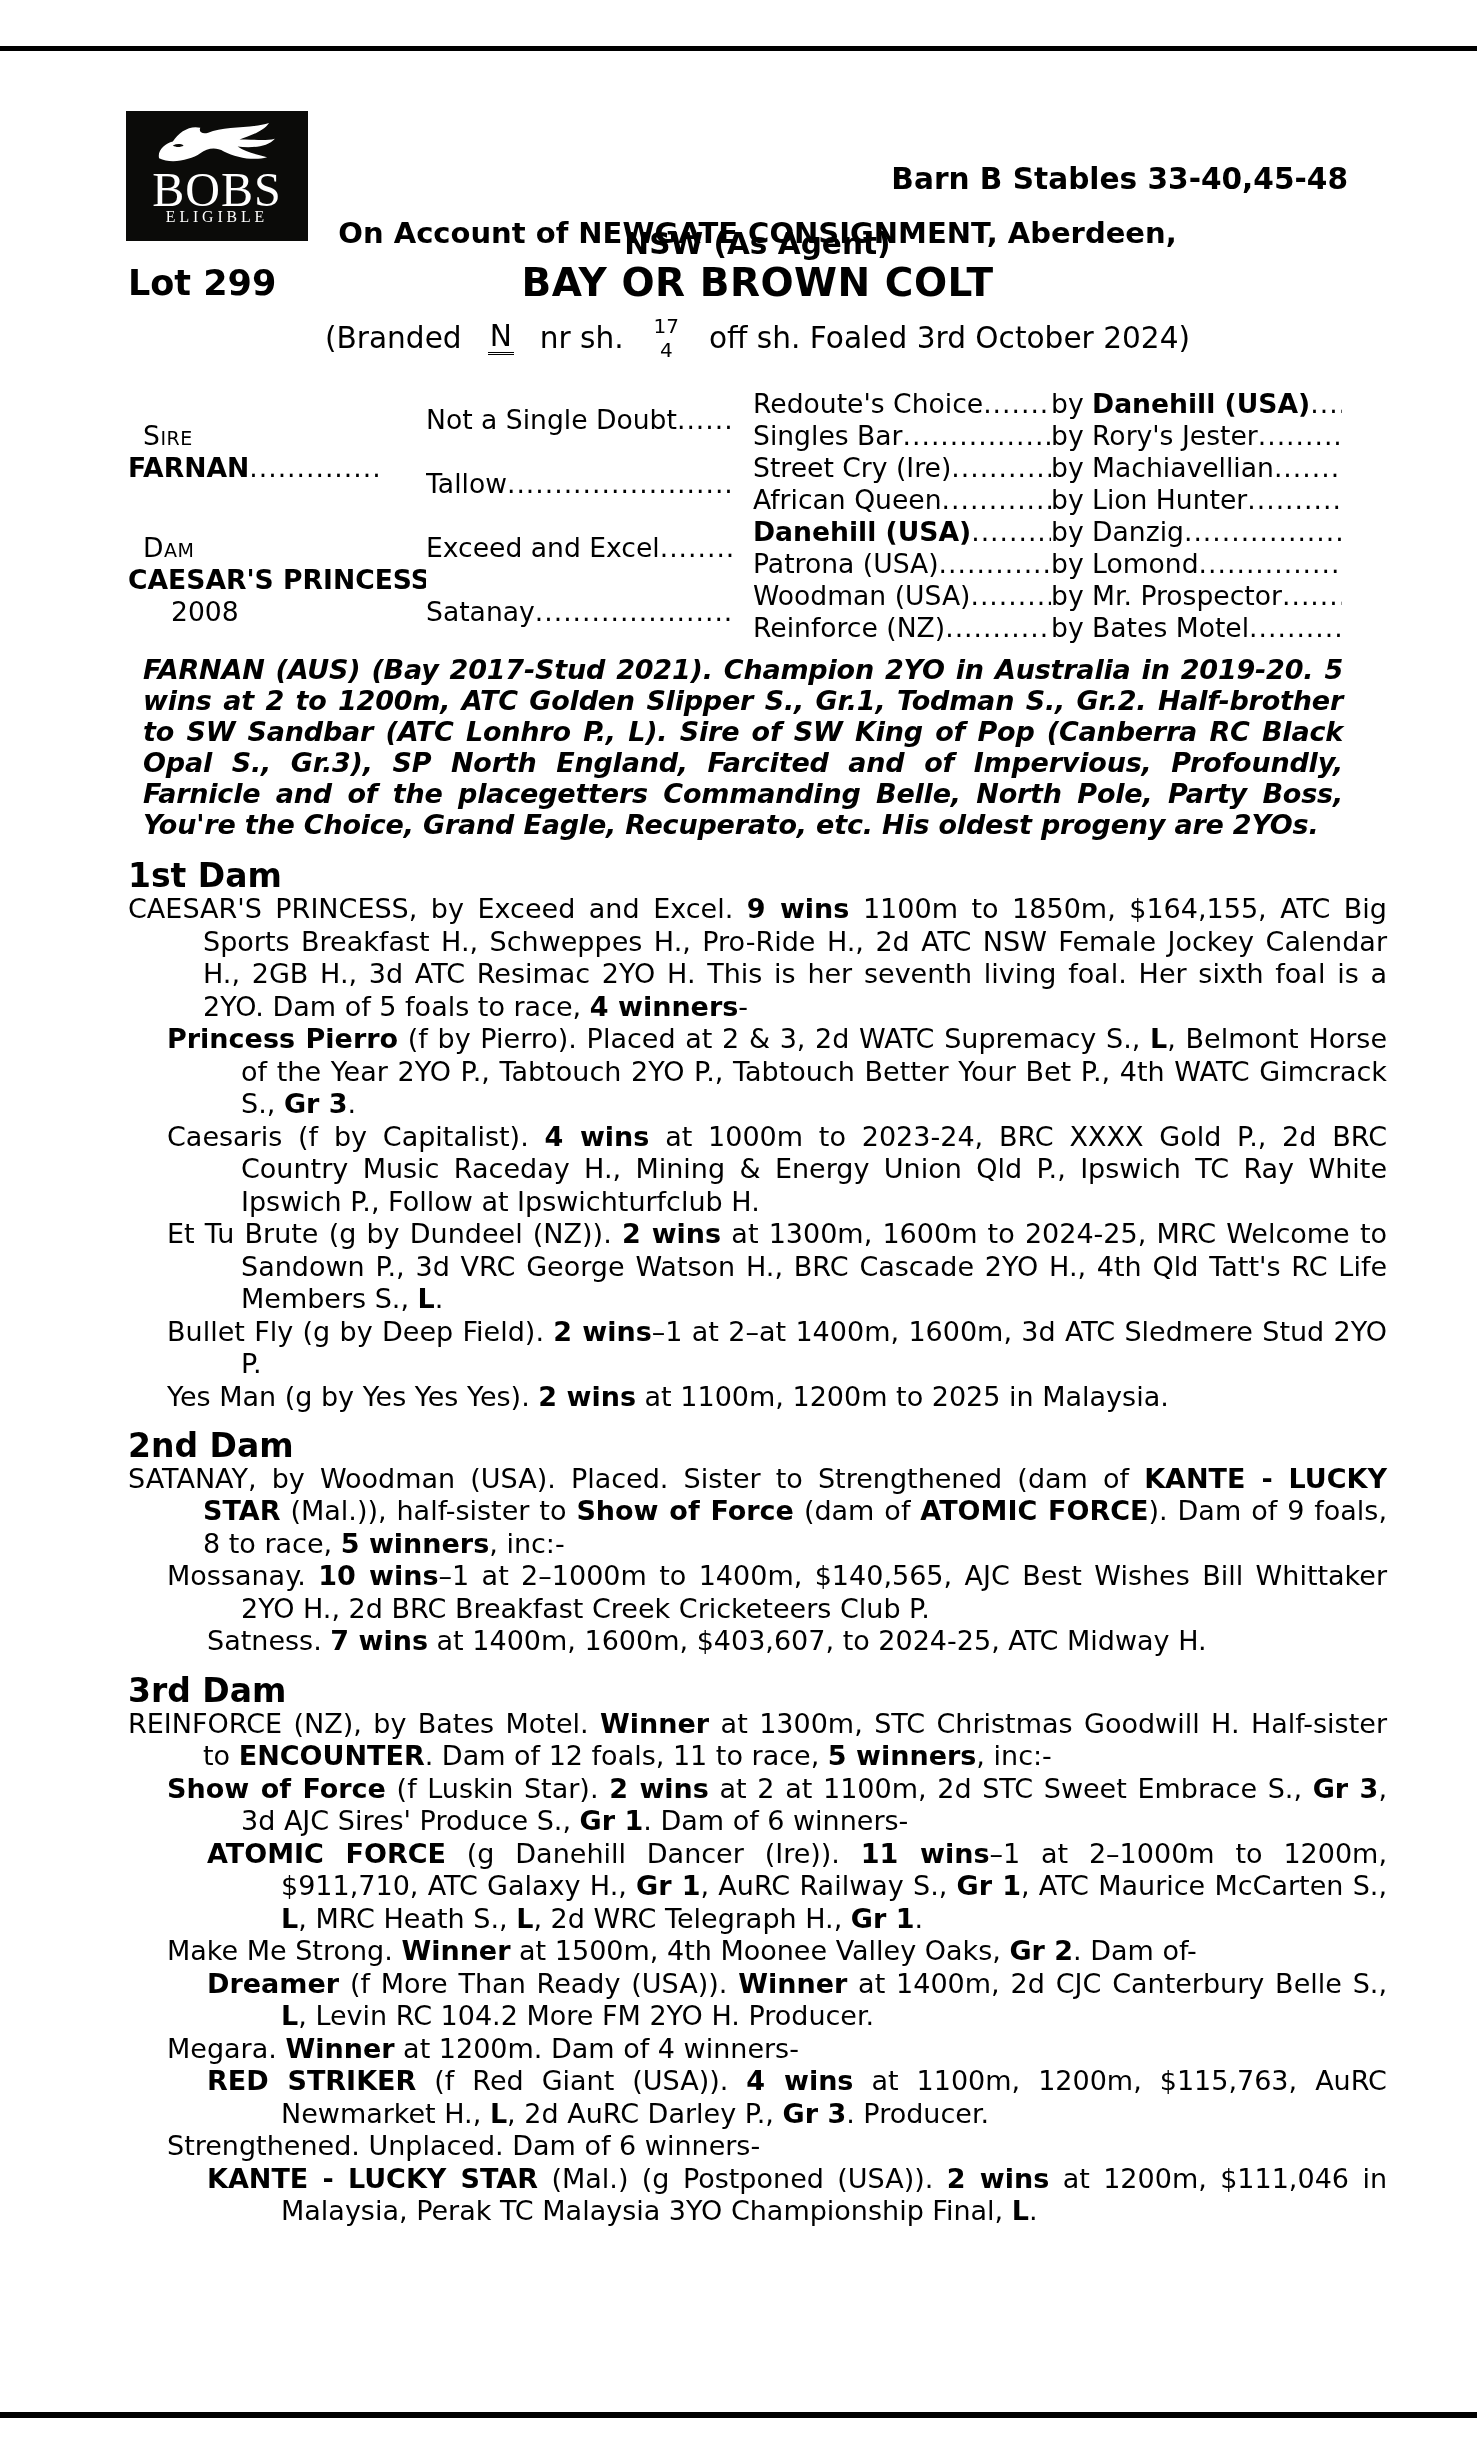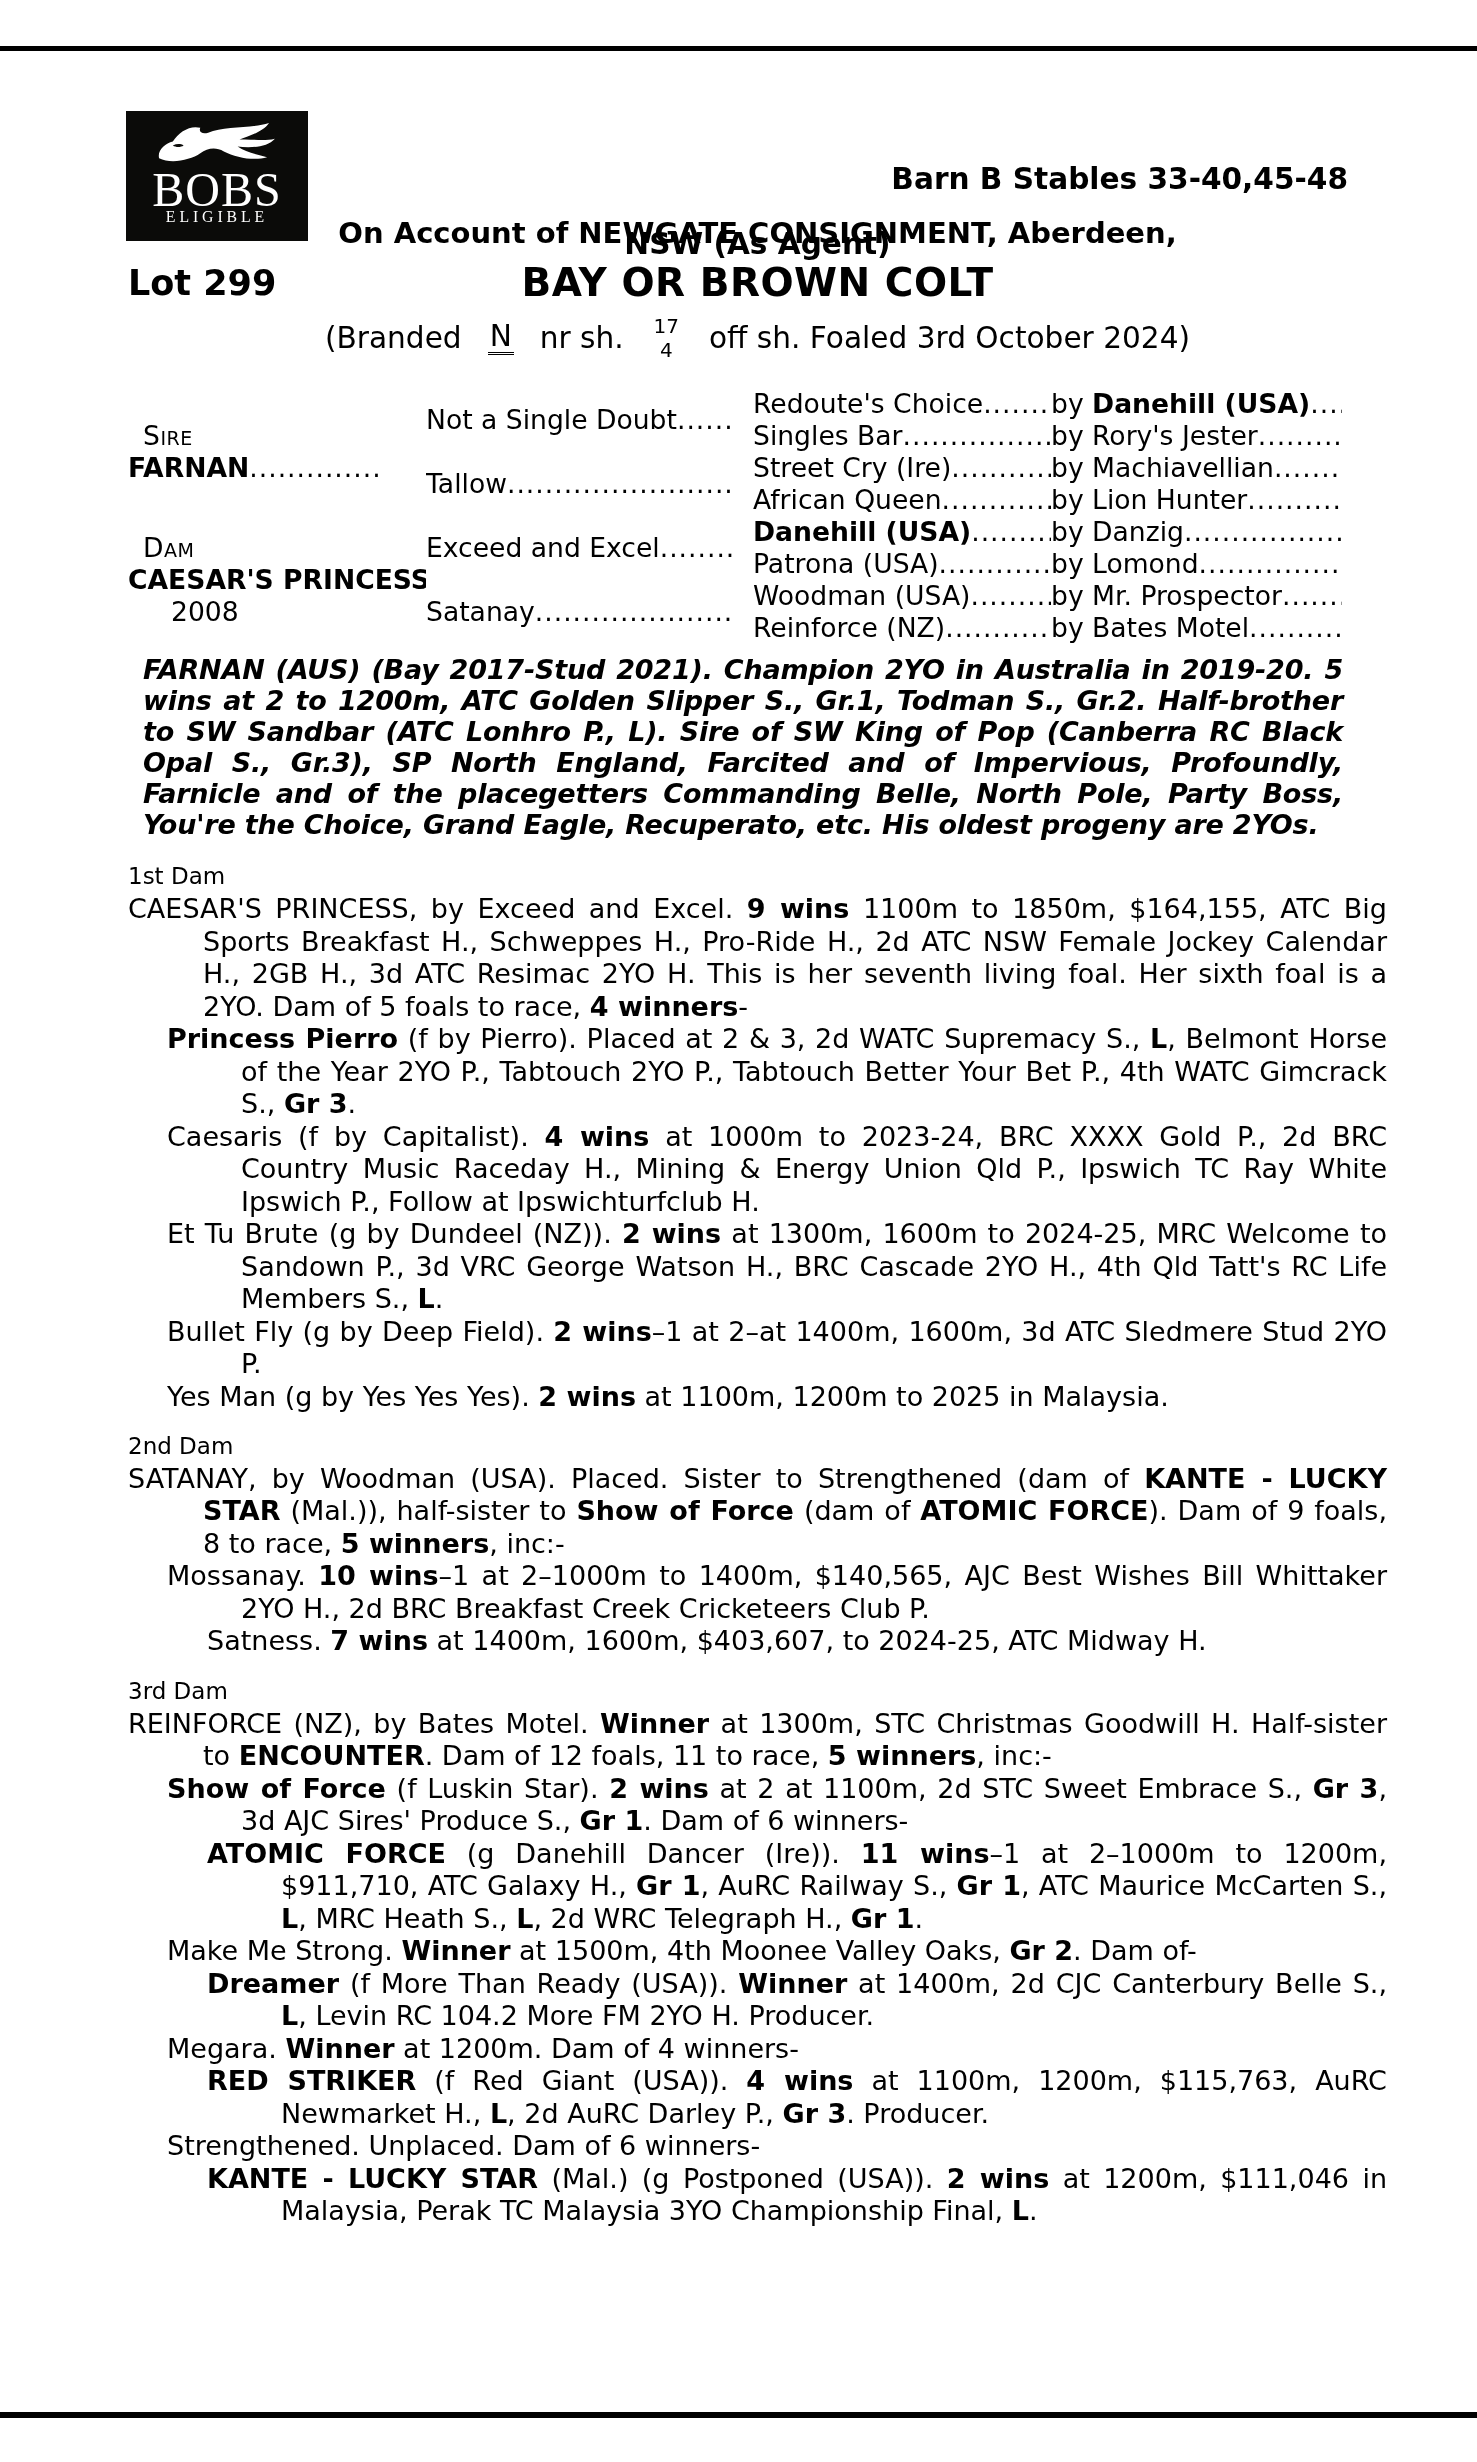--- a/index.html
+++ b/index.html
@@ -40,21 +40,21 @@
   .g1 .yr{margin-left:43px;}
   .g2{align-self:center;padding-right:17.7px;}
   .byword{white-space:pre;}
 
   
   .blurb{position:absolute;left:143px;top:654px;width:1200px;font-weight:bold;font-style:italic;
          font-size:27px;line-height:31px;text-align:justify;letter-spacing:-0.2px;}
 
   
   .dams{position:absolute;left:128px;top:859px;width:1259px;font-size:27px;line-height:32.5px;}
-  .dams h3{font-size:23px;font-weight:normal;margin:15.8px 0 0 0;line-height:34px;}
+  .dams h3{font-size:33px;font-weight:bold;margin:15.8px 0 0 0;line-height:34px;}
   .dams .sec:first-child h3{margin-top:0;}
   .p{text-align:justify;margin:0;}
   .ind0{padding-left:75px;text-indent:-75px;}
   .ind1{padding-left:113px;text-indent:-74px;}
   .ind2{padding-left:153px;text-indent:-74px;}
 </style>
 </head>
 <body>
 
 <div class="page">

